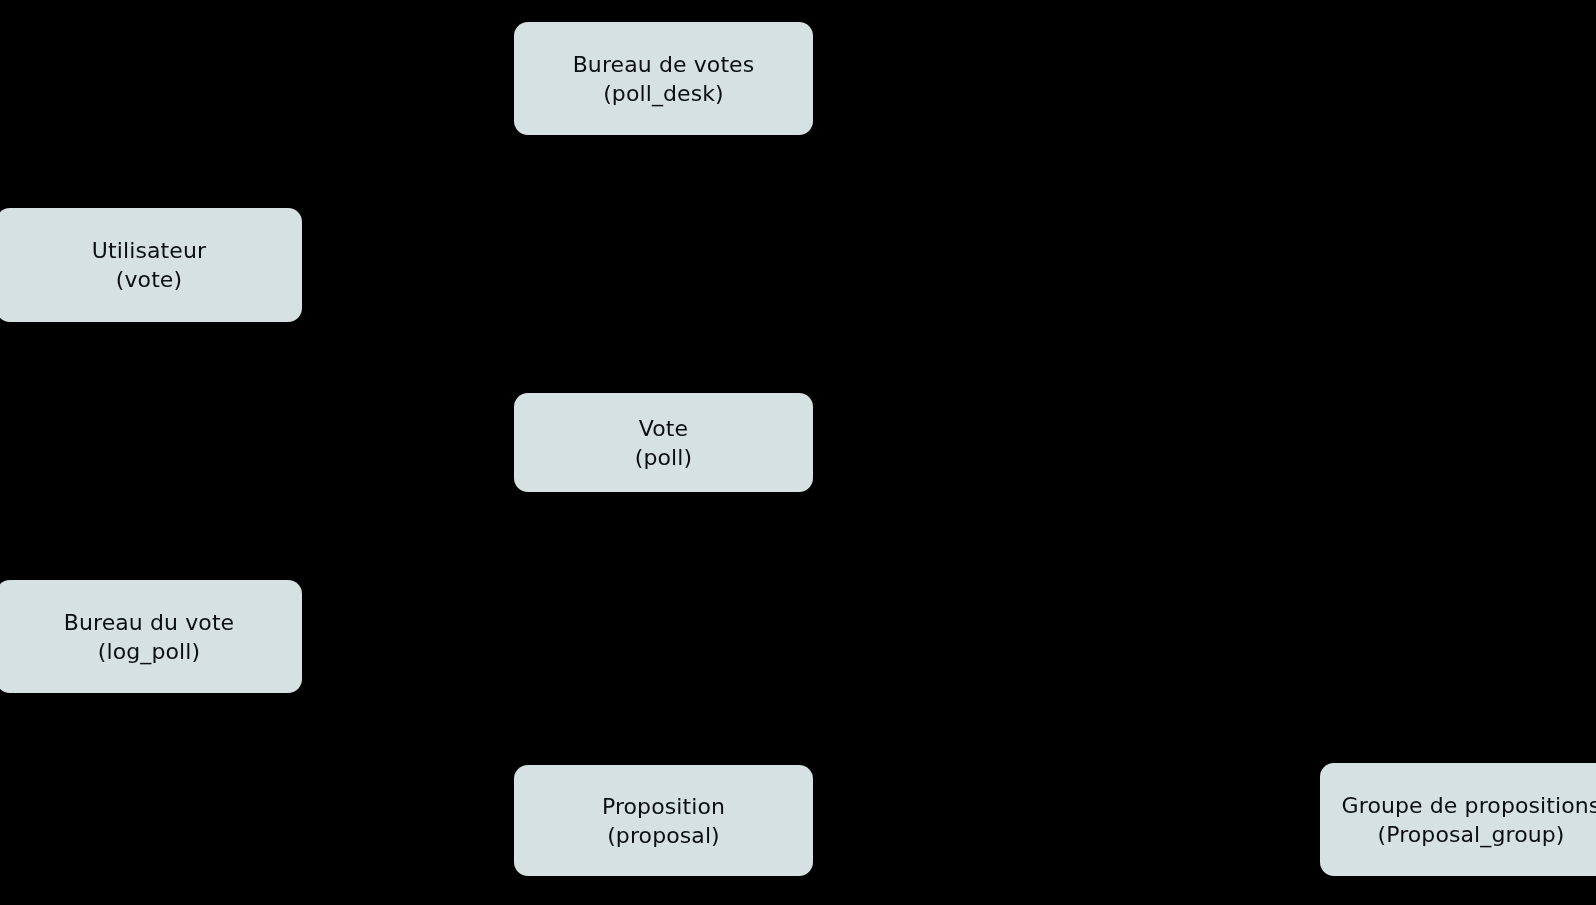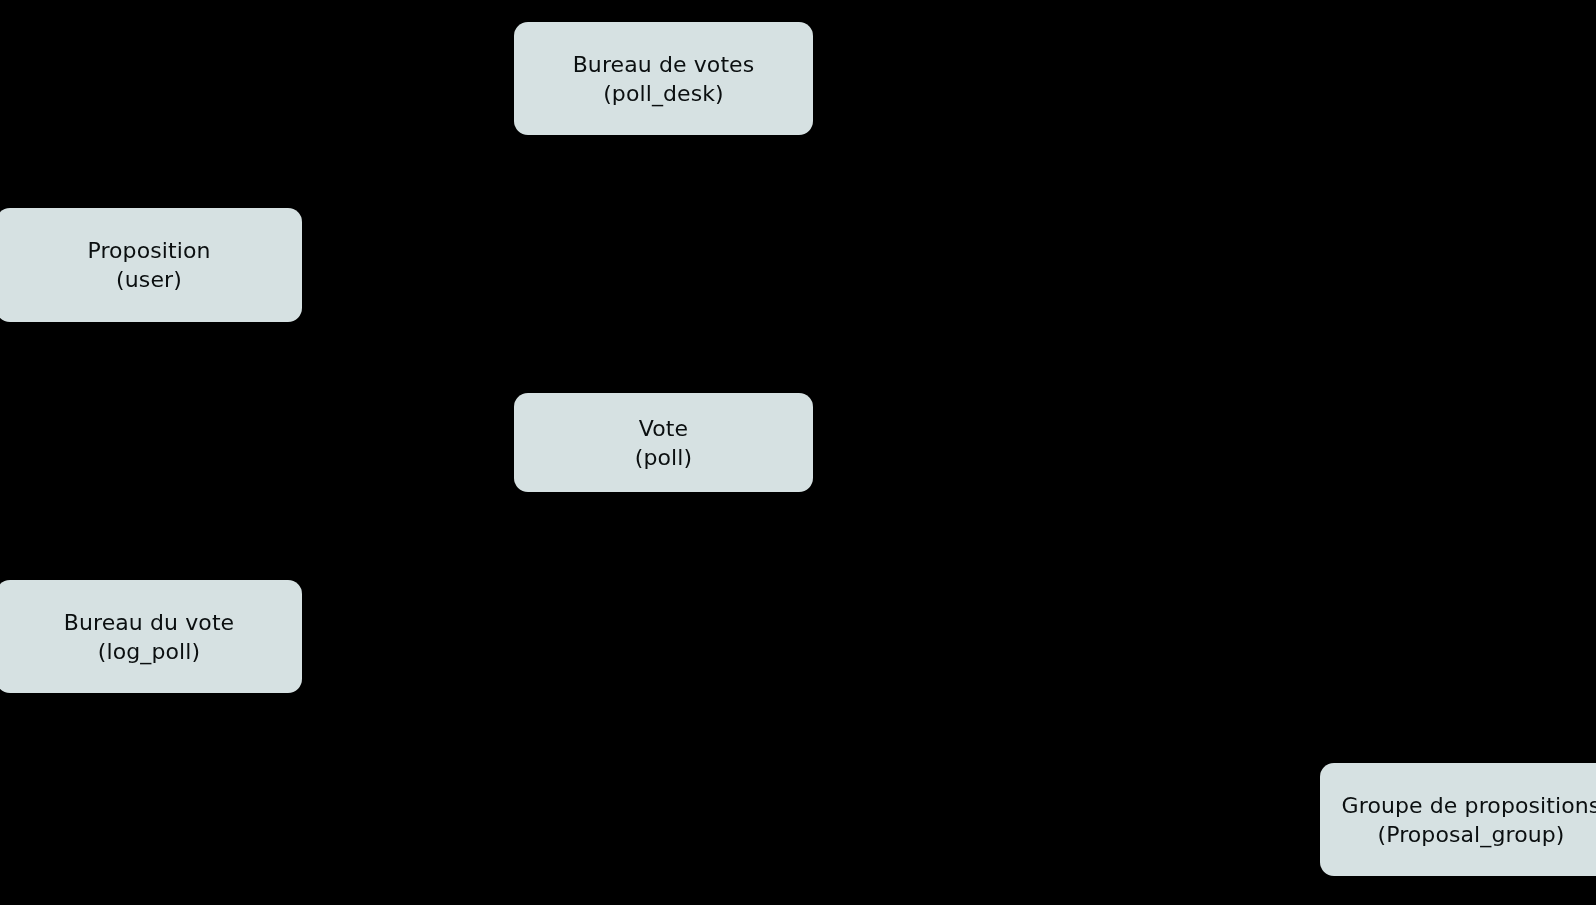--- a/index.html
+++ b/index.html
@@ -40,33 +40,37 @@
 <body>
 
 <div id="canvas" style="background: rgb(0, 0, 0);">
 
   <div class="node" style="left: 514px; top: 22px; width: 299px; height: 113px; background: rgb(214, 225, 226); color: rgb(11, 15, 16);">
     <span class="label-fr">Bureau de votes</span>
     <span class="label-code">(poll_desk)</span>
   </div>
 
   <div class="node" style="left: -4px; top: 208px; width: 306px; height: 114px; background: rgb(214, 225, 226); color: rgb(11, 15, 16);">
-    <span class="label-fr">Proposition</span>
-    <span class="label-code">(user)</span>
+    <span class="label-fr">Utilisateur</span>
+    <span class="label-code">(vote)</span>
   </div>
 
   <div class="node" style="left: 514px; top: 393px; width: 299px; height: 99px; background: rgb(214, 225, 226); color: rgb(11, 15, 16);">
     <span class="label-fr">Vote</span>
     <span class="label-code">(poll)</span>
   </div>
 
   <div class="node" style="left: -4px; top: 580px; width: 306px; height: 113px; background: rgb(214, 225, 226); color: rgb(11, 15, 16);">
     <span class="label-fr">Bureau du vote</span>
     <span class="label-code">(log_poll)</span>
   </div>
 
+  <div class="node" style="left: 514px; top: 765px; width: 299px; height: 111px; background: rgb(214, 225, 226); color: rgb(11, 15, 16);">
+    <span class="label-fr">Proposition</span>
+    <span class="label-code">(proposal)</span>
+  </div>
 
   <div class="node" style="left: 1320px; top: 763px; width: 302px; height: 113px; background: rgb(214, 225, 226); color: rgb(11, 15, 16);">
     <span class="label-fr">Groupe de propositions</span>
     <span class="label-code">(Proposal_group)</span>
   </div>
 
 </div>
 
 </body></html>

